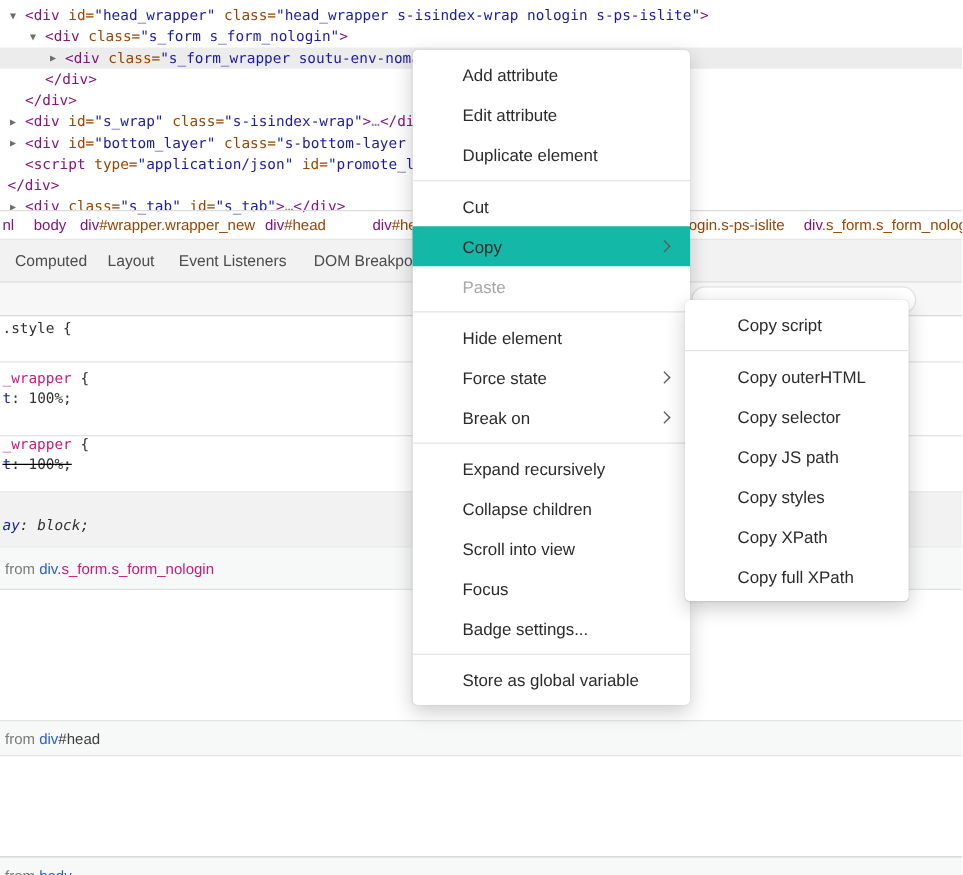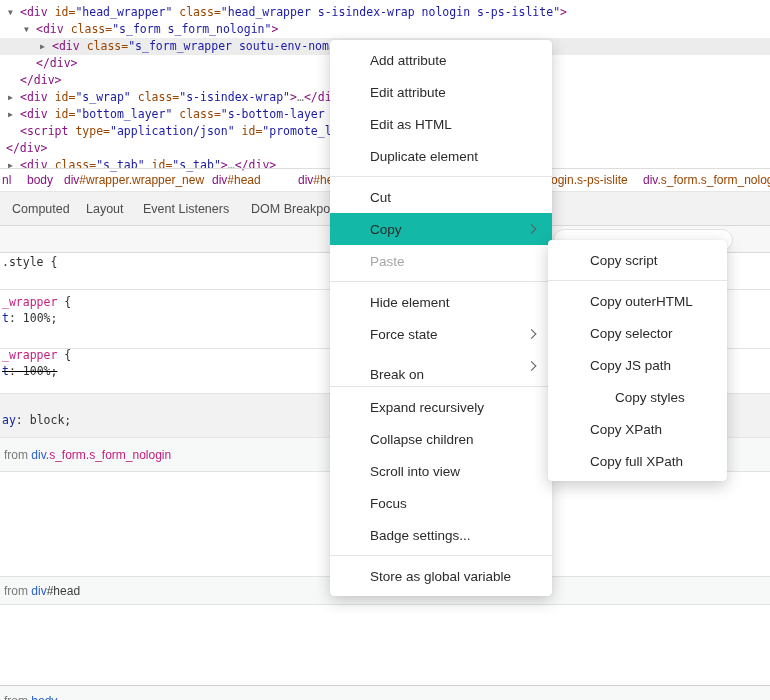--- a/index.html
+++ b/index.html
@@ -37,21 +37,21 @@
   
   #tabs-row { position:absolute; left:0; top:192px; width:770px; height:33px; background:var(--c-tabrow); z-index:1; }
   .tab { position:absolute; top:50%; transform:translateY(-50%); font-size:12.5px; color:#4c4c4c; white-space:pre; }
 
   
   .band { position:absolute; left:0; width:770px; z-index:1; }
   .hairline { position:absolute; left:0; width:770px; height:1px; z-index:2; }
   .sfrag { position:absolute; white-space:pre; z-index:3; }
   .sfrag.mono { font-family:"DejaVu Sans Mono", monospace; font-size:11.5px; }
   .sfrag.sans { font-size:12px; }
-  .sfrag.it { }
+  .sfrag.it { font-style:italic; }
   .sfrag.strike { text-decoration:line-through; }
   #filter-pill {
     position:absolute; background:#fff; border:1px solid #e2e2e2; border-radius:11px; z-index:3;
   }
 
   
   .menu {
     position:absolute; background:#fff; border-radius:4px; padding:4px 0;
     box-shadow:0 5px 16px rgba(0,0,0,0.20), 0 0 1px rgba(0,0,0,0.18);
   }
@@ -152,42 +152,41 @@
       <div class="sfrag mono strike" style="left: 2px; top: 371px; transform: translateY(-50%);"><span class="tk-prop">t</span><span class="tk-plain">: 100%;</span></div>
       <div class="sfrag mono it" style="left: 2px; top: 420px; transform: translateY(-50%);"><span class="tk-prop">ay</span><span class="tk-plain">: block;</span></div>
       <div class="sfrag sans" style="left: 4px; top: 455px; transform: translateY(-50%);"><span class="tk-from">from </span><span class="tk-link">div</span><span class="tk-sel">.s_form.s_form_nologin</span></div>
       <div class="sfrag sans" style="left: 4px; top: 591px; transform: translateY(-50%);"><span class="tk-from">from </span><span class="tk-link">div</span><span class="tk-dark">#head</span></div>
       <div class="sfrag sans" style="left: 4px; top: 701px; transform: translateY(-50%);"><span class="tk-from">from </span><span class="tk-link">body</span></div>
     </div>
   <div id="filter-pill" style="left: 553px; top: 229px; width: 180px; height: 22px;"></div>
   <div id="context-menu" class="menu" style="left: 330px; top: 40px; width: 222px;">
       <div class="menu-item" style="height: 32px; padding-left: 40px;"><span>Add attribute</span></div>
       <div class="menu-item" style="height: 32px; padding-left: 40px;"><span>Edit attribute</span></div>
-      <div class="menu-item" style="height: 32px; padding-left: 40px;"><span>Edit as HTML</span></div>
       <div class="menu-item" style="height: 32px; padding-left: 40px;"><span>Duplicate element</span></div>
       <div class="menu-sep"></div>
       <div class="menu-item" style="height: 32px; padding-left: 40px;"><span>Cut</span></div>
       <div class="menu-item hl" style="height: 32px; padding-left: 40px;"><span>Copy</span><span class="chevron"></span></div>
       <div class="menu-item disabled" style="height: 32px; padding-left: 40px;"><span>Paste</span></div>
       <div class="menu-sep"></div>
       <div class="menu-item" style="height: 32px; padding-left: 40px;"><span>Hide element</span></div>
       <div class="menu-item" style="height: 32px; padding-left: 40px;"><span>Force state</span><span class="chevron"></span></div>
-      <div class="menu-item" style="height: 32px; padding-left: 40px; align-items: flex-end;"><span>Break on</span><span class="chevron"></span></div>
+      <div class="menu-item" style="height: 32px; padding-left: 40px;"><span>Break on</span><span class="chevron"></span></div>
       <div class="menu-sep"></div>
       <div class="menu-item" style="height: 32px; padding-left: 40px;"><span>Expand recursively</span></div>
       <div class="menu-item" style="height: 32px; padding-left: 40px;"><span>Collapse children</span></div>
       <div class="menu-item" style="height: 32px; padding-left: 40px;"><span>Scroll into view</span></div>
       <div class="menu-item" style="height: 32px; padding-left: 40px;"><span>Focus</span></div>
       <div class="menu-item" style="height: 32px; padding-left: 40px;"><span>Badge settings...</span></div>
       <div class="menu-sep"></div>
       <div class="menu-item" style="height: 32px; padding-left: 40px;"><span>Store as global variable</span></div>
     </div>
   <div id="copy-submenu" class="menu" style="left: 548px; top: 240px; width: 179px;">
       <div class="menu-item" style="height: 32px; padding-left: 42px;"><span>Copy script</span></div>
       <div class="menu-sep"></div>
       <div class="menu-item" style="height: 32px; padding-left: 42px;"><span>Copy outerHTML</span></div>
       <div class="menu-item" style="height: 32px; padding-left: 42px;"><span>Copy selector</span></div>
       <div class="menu-item" style="height: 32px; padding-left: 42px;"><span>Copy JS path</span></div>
-      <div class="menu-item" style="height: 32px; padding-left: 67px;"><span>Copy styles</span></div>
+      <div class="menu-item" style="height: 32px; padding-left: 42px;"><span>Copy styles</span></div>
       <div class="menu-item" style="height: 32px; padding-left: 42px;"><span>Copy XPath</span></div>
       <div class="menu-item" style="height: 32px; padding-left: 42px;"><span>Copy full XPath</span></div>
     </div>
 </div>
 
 </body></html>

